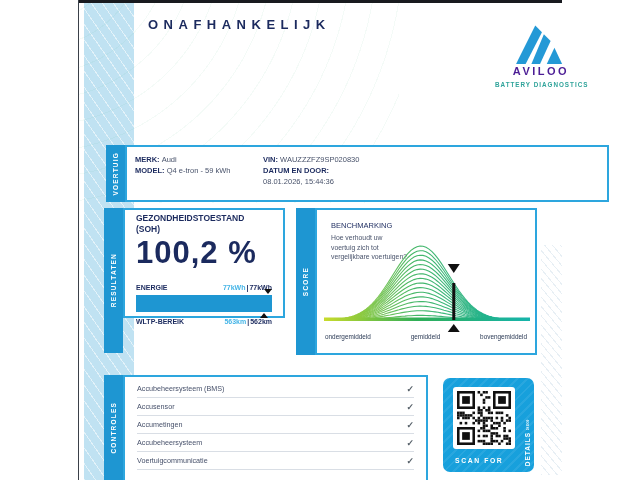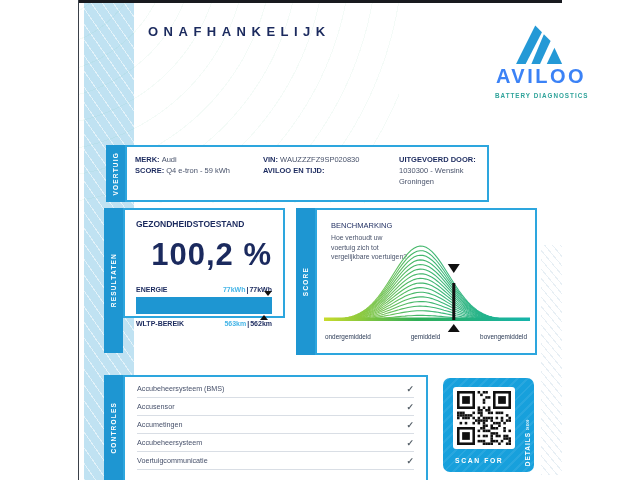--- a/index.html
+++ b/index.html
@@ -13,45 +13,45 @@
   .page{position:absolute;left:78px;top:0;width:484px;height:480px;background:#fff;
         border-left:1px solid #3a4049}
   .topbar{position:absolute;left:0;top:0;width:100%;height:3px;background:#181a1f}
   .strip{position:absolute;left:5px;top:3px;width:50px;height:477px;background:var(--strip);
          background-image:repeating-linear-gradient(55deg,rgba(255,255,255,.55) 0 1px,transparent 1px 9px)}
   .waves{position:absolute;left:0;top:3px;width:320px;height:200px;opacity:.05;pointer-events:none;
          background:repeating-radial-gradient(circle at -40px -60px,#2a6 0 1px,transparent 1px 26px)}
   .hatch-right{position:absolute;left:462px;top:245px;width:21px;height:230px;opacity:.55;pointer-events:none;
          background:repeating-linear-gradient(50deg,rgba(160,190,212,.45) 0 1px,transparent 1px 6px)}
 
-  .kicker{position:absolute;left:69px;top:24px;font-size:13px;font-weight:700;letter-spacing:5.5px}
+  .kicker{position:absolute;left:69px;top:17px;font-size:13px;font-weight:700;letter-spacing:5.5px}
   .title{position:absolute;left:67px;top:36px;font-size:33px;font-weight:800;letter-spacing:.5px}
   .logo{position:absolute;left:416px;top:16px;width:92px;text-align:center}
   .logo-mark{display:block;margin:0 auto}
-  .brand{font-size:20px;font-weight:700;letter-spacing:2.5px;color:#3b82f6;margin-top:1px}
+  .brand{font-size:11px;font-weight:700;letter-spacing:2.5px;color:#4c1d95;margin-top:1px}
   .tagline{font-size:6.3px;font-weight:700;letter-spacing:1px;color:var(--teal);margin-top:4px;white-space:nowrap}
   .certline{position:absolute;left:69px;top:113px;font-size:9px;font-weight:700;letter-spacing:1.1px;color:#3c4962}
   .certline .val{font-weight:700}
 
   .tab{position:absolute;width:19px;background:var(--accent);display:flex;align-items:center;justify-content:center}
   .tab span{writing-mode:vertical-rl;transform:rotate(180deg);color:#fff;font-size:6.5px;font-weight:700;letter-spacing:1.2px}
   .box{position:absolute;background:#fff;border:2px solid var(--border)}
 
   
   .vtab{left:27px;top:145px;height:57px}
-  .vbox{left:46px;top:145px;width:364px;height:57px;display:flex;padding:7px 8px;font-size:7.5px;line-height:11px}
+  .vbox{left:46px;top:145px;width:484px;height:57px;display:flex;padding:7px 8px;font-size:7.5px;line-height:11px}
   .vcol1{width:128px}.vcol2{width:136px}.vcol3{flex:1}
   .flabel{font-weight:700;color:var(--navy)}
   .fval{color:var(--ink)}
 
   
   .rtab{left:25px;top:208px;height:145px}
-  .rbox{left:44px;top:208px;width:162px;height:110px;padding:9px 11px}
+  .rbox{left:44px;top:208px;width:162px;height:110px;padding:3px 11px}
   .soh-label{font-size:8.5px;font-weight:800;line-height:11px}
-  .soh-value{font-size:31px;font-weight:800;text-align:right;letter-spacing:1px;margin-top:7px}
+  .soh-value{font-size:31px;font-weight:800;text-align:left;letter-spacing:1px;}
   .metric-row{display:flex;justify-content:space-between;align-items:flex-end;font-size:7px;margin-top:13px}
   .metric-row.second{margin-top:6px}
   .metric-label{font-weight:800}
   .metric-val .cur{color:var(--lightblue);font-weight:700}
   .metric-val .sep{color:var(--navy);font-weight:700;margin:0 1px}
   .metric-val .orig{color:var(--navy);font-weight:700}
   .barwrap{position:relative;margin-top:4px;height:17px}
   .barfill{height:17px;background:var(--accent)}
   .tri{width:0;height:0;position:absolute}
   .tri-down{right:0;top:-6px;border-left:4px solid transparent;border-right:4px solid transparent;border-top:5px solid #101010}
@@ -103,37 +103,36 @@
     <div class="tagline">BATTERY DIAGNOSTICS</div>
   </div>
 
 
   <div class="tab vtab">
     <span>VOERTUIG</span>
   </div>
   <div class="box vbox">
     <div class="vcol1">
       <div><span class="flabel">MERK: </span><span class="fval">Audi</span></div>
-      <div><span class="flabel">SCORE: </span><span class="fval">Q4 e-tron - 59 kWh</span></div>
+      <div><span class="flabel">MODEL: </span><span class="fval">Q4 e-tron - 59 kWh</span></div>
     </div>
     <div class="vcol2">
       <div><span class="flabel">VIN: </span><span class="fval">WAUZZZFZ9SP020830</span></div>
-      <div><span class="flabel">AVILOO EN TIJD:</span></div>
-    </div>
-    <div class="vcol3">
-      <div><span class="flabel">UITGEVOERD DOOR: </span><span class="fval">1030300 - Wensink Groningen</span></div>
+      <div><span class="flabel">DATUM EN DOOR:</span></div>
+      <div><span class="fval">08.01.2026, 15:44:36</span></div>
     </div>
   </div>
 
   <div class="tab rtab">
     <span>RESULTATEN</span>
   </div>
   <div class="box rbox">
     <div class="soh-label">
       <div>GEZONDHEIDSTOESTAND</div>
+      <div>(SOH)</div>
     </div>
     <div class="soh-value">100,2 %</div>
     <div class="metric-row">
       <span class="metric-label">ENERGIE</span>
       <span class="metric-val"><span class="cur">77kWh</span><span class="sep">|</span><span class="orig">77kWh</span></span>
     </div>
     <div class="barwrap">
       <div class="barfill" style="width: 100%;"></div>
       <div class="tri tri-down"></div>
       <div class="tri tri-up"></div>

